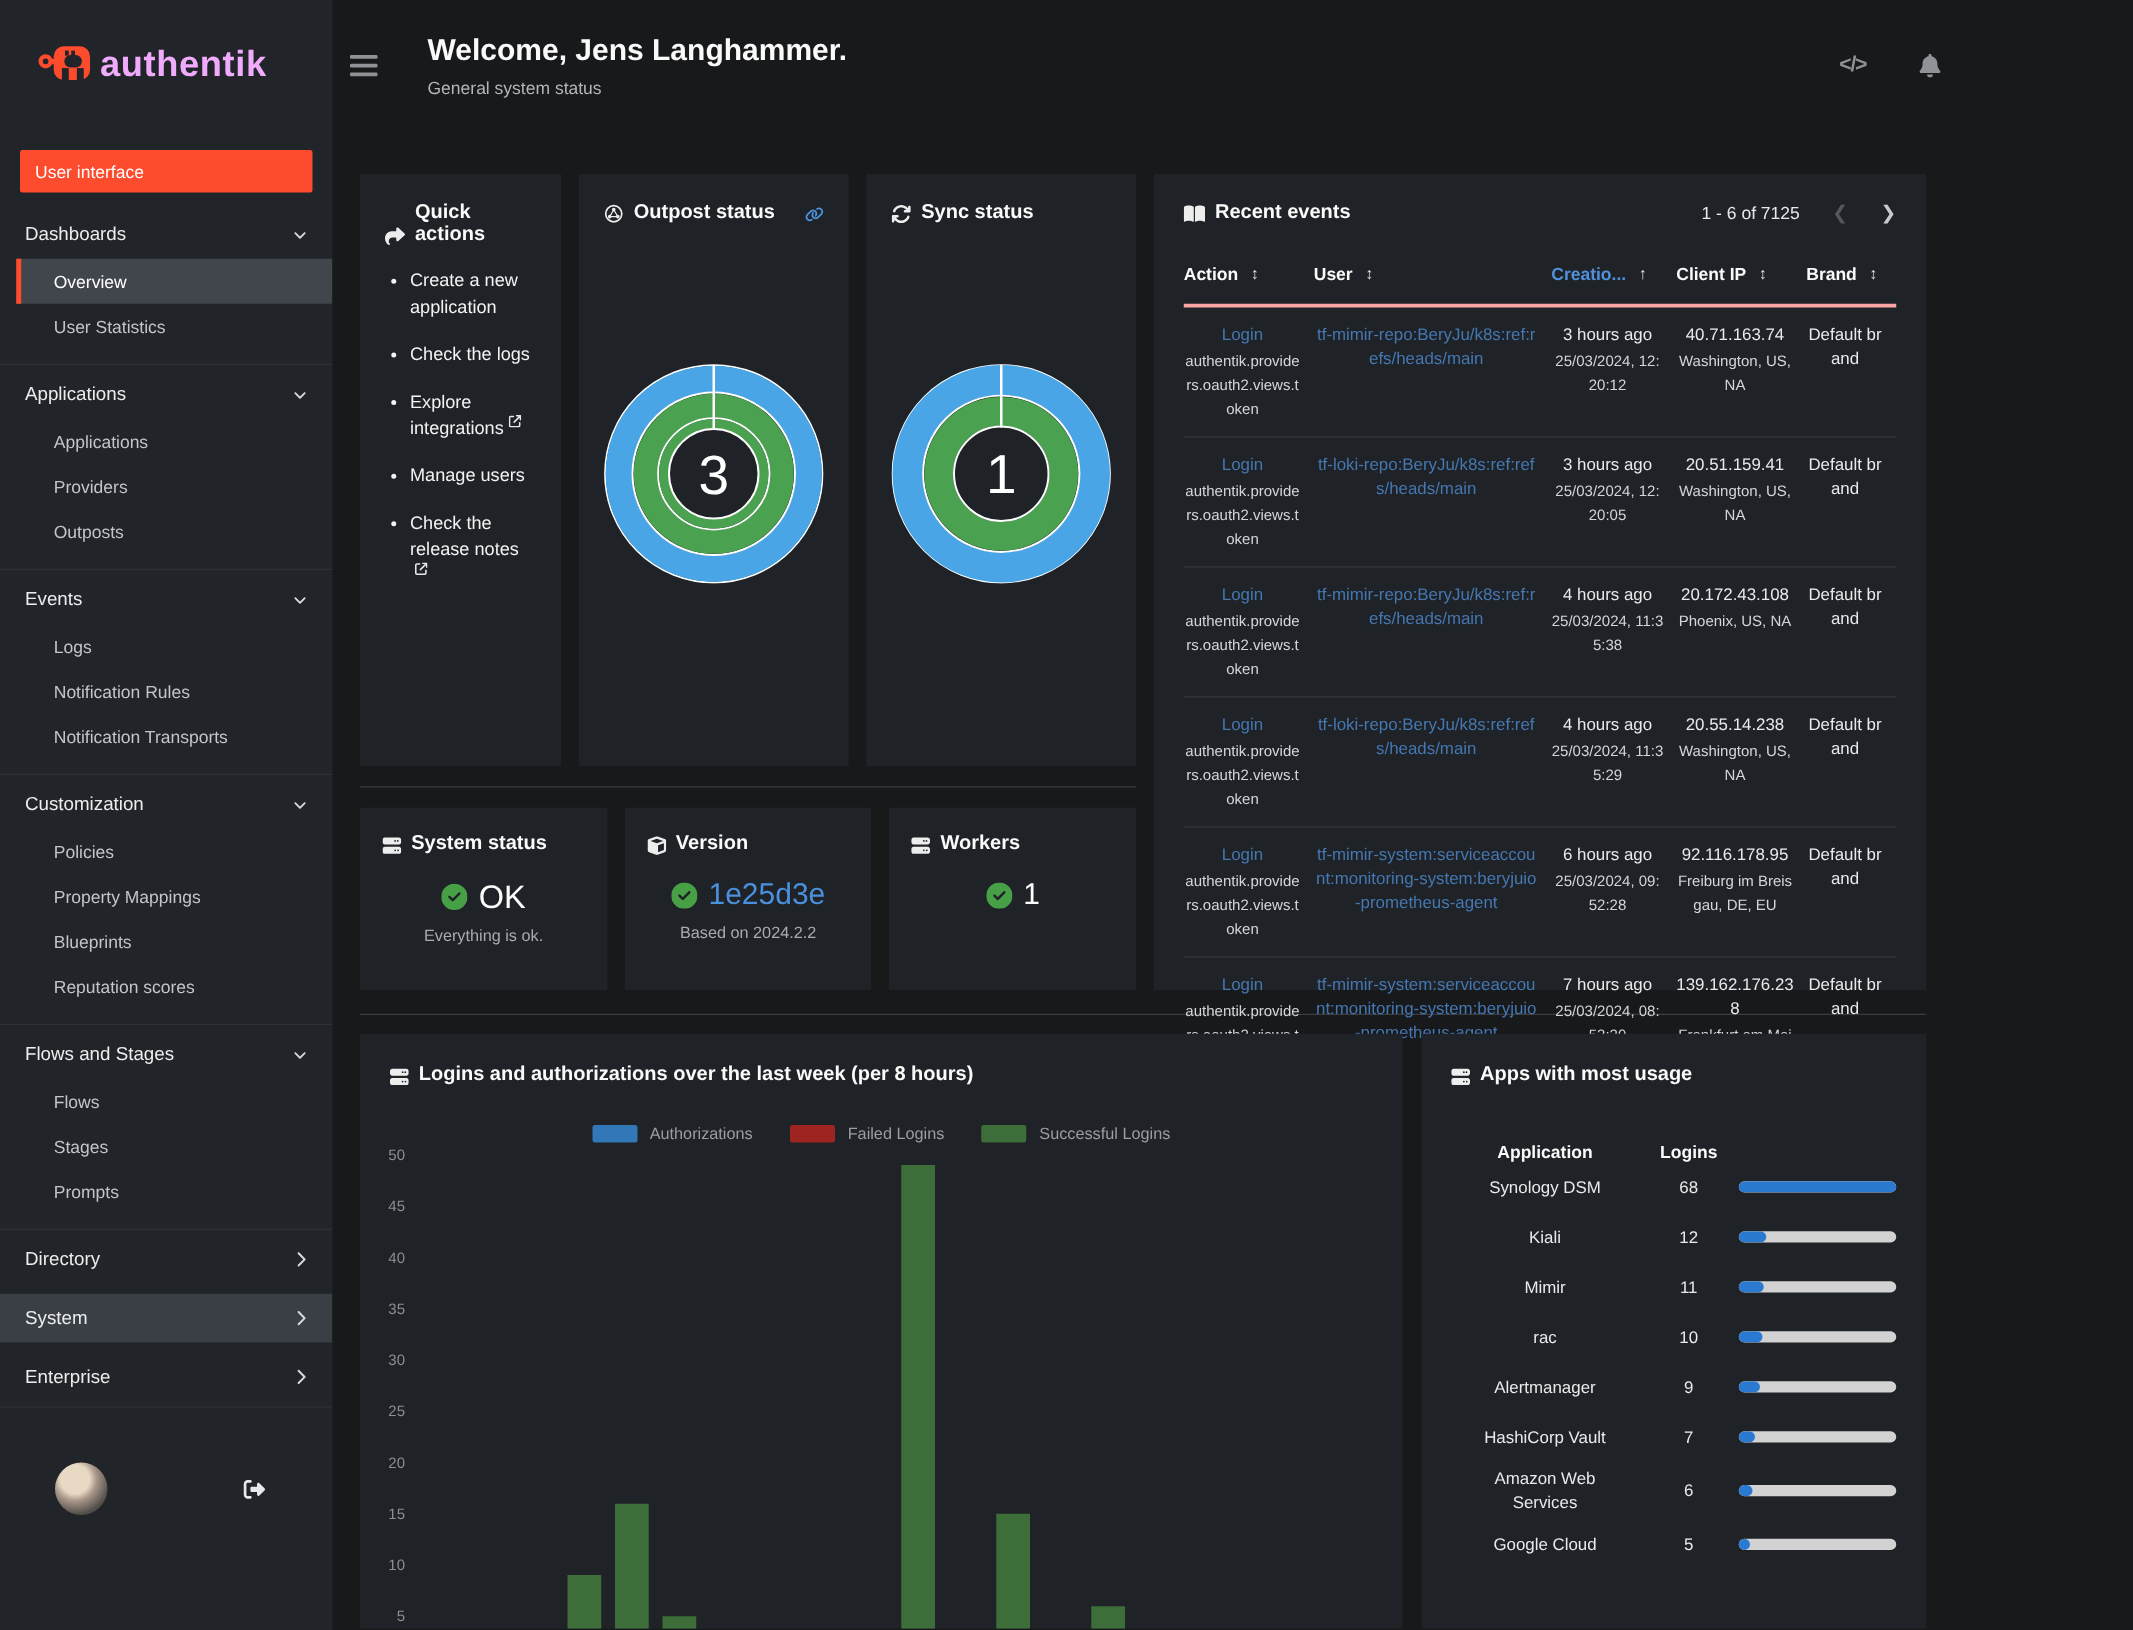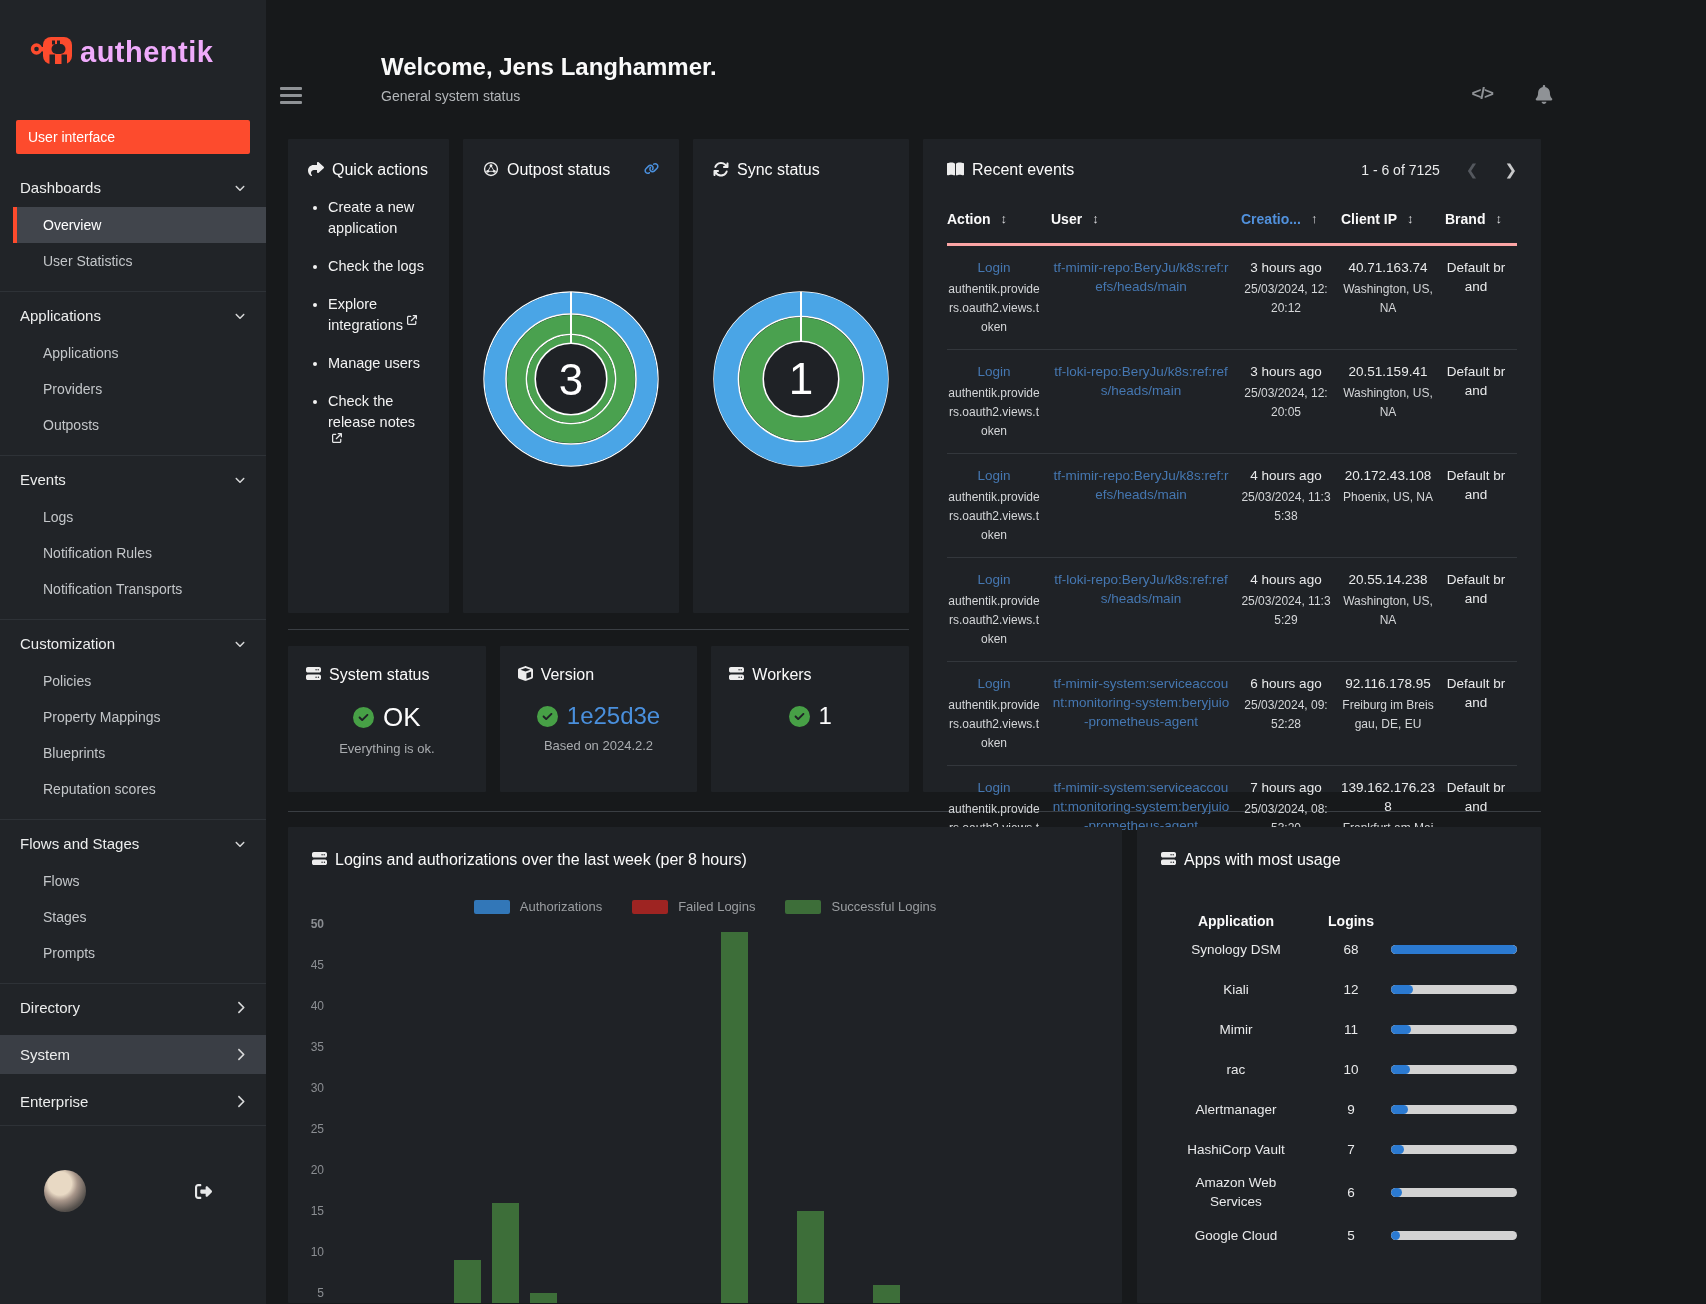--- a/index.html
+++ b/index.html
@@ -20,42 +20,42 @@
   .chev{color:#d7d8d9;display:flex;align-items:center;}
   .sub-list{padding-bottom:8px;}
   .sub{padding:10px 16px 10px 43px;font-size:14px;color:#c3c6c9;cursor:pointer;}
   .sub.sel{background:#41454c;color:#fff;border-left:4px solid #fd4b2d;margin-left:13px;padding-left:26px;}
   .side-footer{margin-top:auto;display:flex;align-items:center;padding:0 0 92px 44px;}
   .avatar{width:42px;height:42px;border-radius:50%;background:radial-gradient(circle at 38% 32%, #e8d9c4 0 30%, #a8968a 45%, #55504c 72%, #32302f 100%);cursor:pointer;}
   .signout{margin-left:108px;color:#e7e8e9;cursor:pointer;display:flex;}
 
   
   .main{flex:1;display:flex;flex-direction:column;}
-  header{height:104px;display:flex;align-items:flex-end;padding:0 153px 0 14px;gap:39px;}
+  header{height:104px;display:flex;align-items:center;padding:0 153px 0 14px;}
   .burger{width:22px;display:flex;flex-direction:column;gap:4px;cursor:pointer;}
   .burger i{display:block;height:3px;background:#8f9296;border-radius:1px;}
   .titles{margin-left:40px;}
   .page-title{font-size:24px;font-weight:bold;color:#fafafa;}
   .page-sub{font-size:14px;color:#b3b6b9;margin-top:7px;}
   .head-icons{margin-left:auto;display:flex;align-items:center;gap:42px;color:#8f9296;}
   .head-icons .hicon{cursor:pointer;display:flex;align-items:center;}
   .code-glyph{font-size:17px;font-weight:bold;letter-spacing:-1px;}
 
   .content{padding:35px 0 0 22px;flex:1;}
   .hdiv{border-top:1px solid #3a3e43;}
   .card{background:#1f2226;border-radius:1px;}
 
   .row1{display:flex;gap:14px;}
   .leftcol{width:621px;}
   .cards3{display:flex;gap:14px;}
   .cards3 .card{flex:1;height:474px;padding:22px 20px;position:relative;}
   .leftcol .hdiv{margin:16px 0;}
   .cards3.statusrow .card{height:146px;padding:20px 18px;}
 
-  .card-title{display:flex;align-items:flex-start;gap:8px;font-size:16px;font-weight:normal;color:#fafafa;}
+  .card-title{display:flex;align-items:flex-end;gap:8px;font-size:16px;font-weight:bold;color:#fafafa;}
   .card-title .ticon{display:flex;color:#ededed;}
   .link-blue{color:#4a90dd;}
   .title-link{margin-left:auto;display:flex;cursor:pointer;}
 
   
   .qa-list{margin:18px 0 0 6px;padding:0 0 0 14px;}
   .qa-list li{margin-bottom:17px;font-size:14.5px;color:#f3f3f3;line-height:21px;}
   .qa-link{cursor:pointer;}
   .ext{display:inline-block;margin-left:4px;transform:translateY(-5px);color:#e7e8e9;}
 
@@ -537,21 +537,21 @@
           <div id="yticks">
               <div class="ytick" style="top: 459px;">5</div>
               <div class="ytick" style="top: 418px;">10</div>
               <div class="ytick" style="top: 377px;">15</div>
               <div class="ytick" style="top: 336px;">20</div>
               <div class="ytick" style="top: 295px;">25</div>
               <div class="ytick" style="top: 254px;">30</div>
               <div class="ytick" style="top: 213px;">35</div>
               <div class="ytick" style="top: 172px;">40</div>
               <div class="ytick" style="top: 131px;">45</div>
-              <div class="ytick" style="top: 90px; font-weight: bold;">50</div>
+              <div class="ytick" style="top: 90px;">50</div>
             </div>
           <div class="plot" id="plot">
               <div class="bar" title="Successful Logins: 9" style="left: 119.85px; top: 336.2px; background: rgb(61, 110, 57);"></div>
               <div class="bar" title="Successful Logins: 16" style="left: 157.95px; top: 278.8px; background: rgb(61, 110, 57);"></div>
               <div class="bar" title="Successful Logins: 5" style="left: 196.05px; top: 369px; background: rgb(61, 110, 57);"></div>
               <div class="bar" title="Successful Logins: 49" style="left: 386.55px; top: 8.2px; background: rgb(61, 110, 57);"></div>
               <div class="bar" title="Successful Logins: 15" style="left: 462.75px; top: 287px; background: rgb(61, 110, 57);"></div>
               <div class="bar" title="Successful Logins: 6" style="left: 538.95px; top: 360.8px; background: rgb(61, 110, 57);"></div>
             </div>
         </div>

